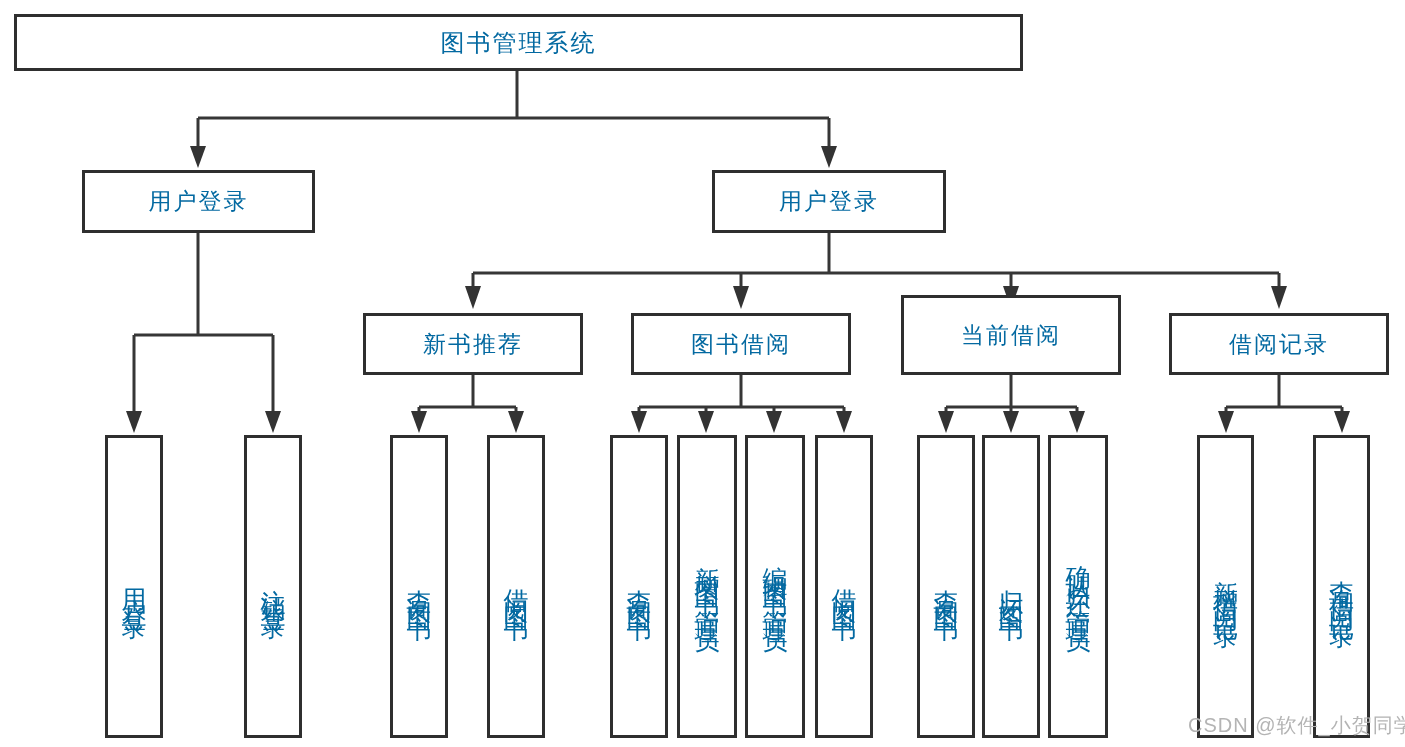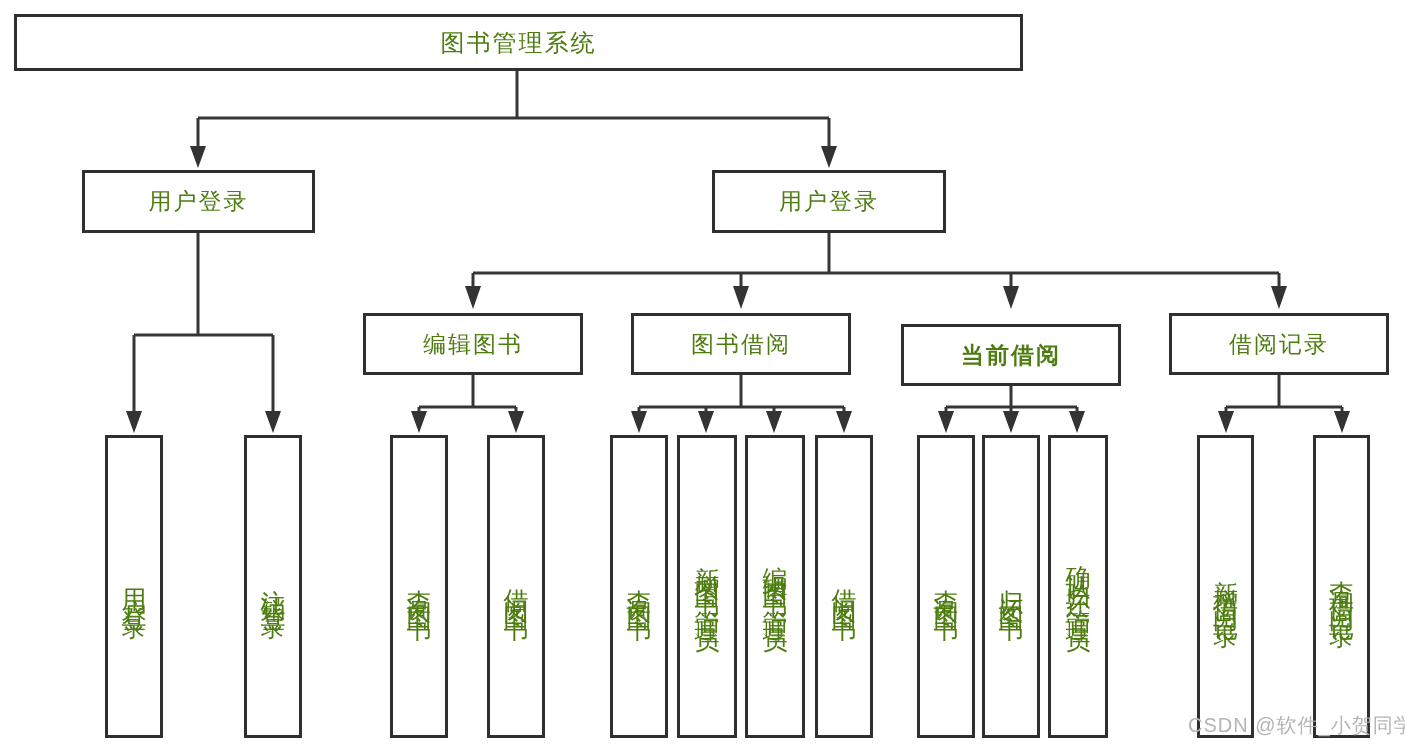--- a/index.html
+++ b/index.html
@@ -12,21 +12,21 @@
   }
   .connectors{position:absolute;left:0;top:0;width:1405px;height:747px;}
   .node{
     position:absolute;
     box-sizing:border-box;
     background:#ffffff;
     border:3px solid #2f2f2f;
     display:flex;
     align-items:center;
     justify-content:center;
-    color:#4d7c0f;
+    color:#0369a1;
   }
   .hbox span{
     font-size:23px;
     letter-spacing:2px;
     white-space:nowrap;
   }
   .root-box span{font-size:24px;}
   .vbox span{
     writing-mode:vertical-rl;
     text-orientation:mixed;
@@ -119,26 +119,26 @@
   </div>
 
   <div class="node hbox" style="left:82px;top:170px;width:233px;height:63px;">
     <span>用户登录</span>
   </div>
   <div class="node hbox" style="left:712px;top:170px;width:234px;height:63px;">
     <span>用户登录</span>
   </div>
 
   <div class="node hbox" style="left:363px;top:313px;width:220px;height:62px;">
-    <span>编辑图书</span>
+    <span>新书推荐</span>
   </div>
   <div class="node hbox" style="left:631px;top:313px;width:220px;height:62px;text-align:right;">
     <span>图书借阅</span>
   </div>
-  <div class="node hbox" style="left:901px;top:324px;width:220px;height:62px;font-weight:bold;">
+  <div class="node hbox" style="left:901px;top:295px;width:220px;height:80px;">
     <span>当前借阅</span>
   </div>
   <div class="node hbox" style="left:1169px;top:313px;width:220px;height:62px;">
     <span>借阅记录</span>
   </div>
 
   <div class="node vbox" style="left:105px;top:435px;width:58px;height:303px;">
     <span>用户登录</span>
   </div>
   <div class="node vbox" style="left:244px;top:435px;width:58px;height:303px;">

